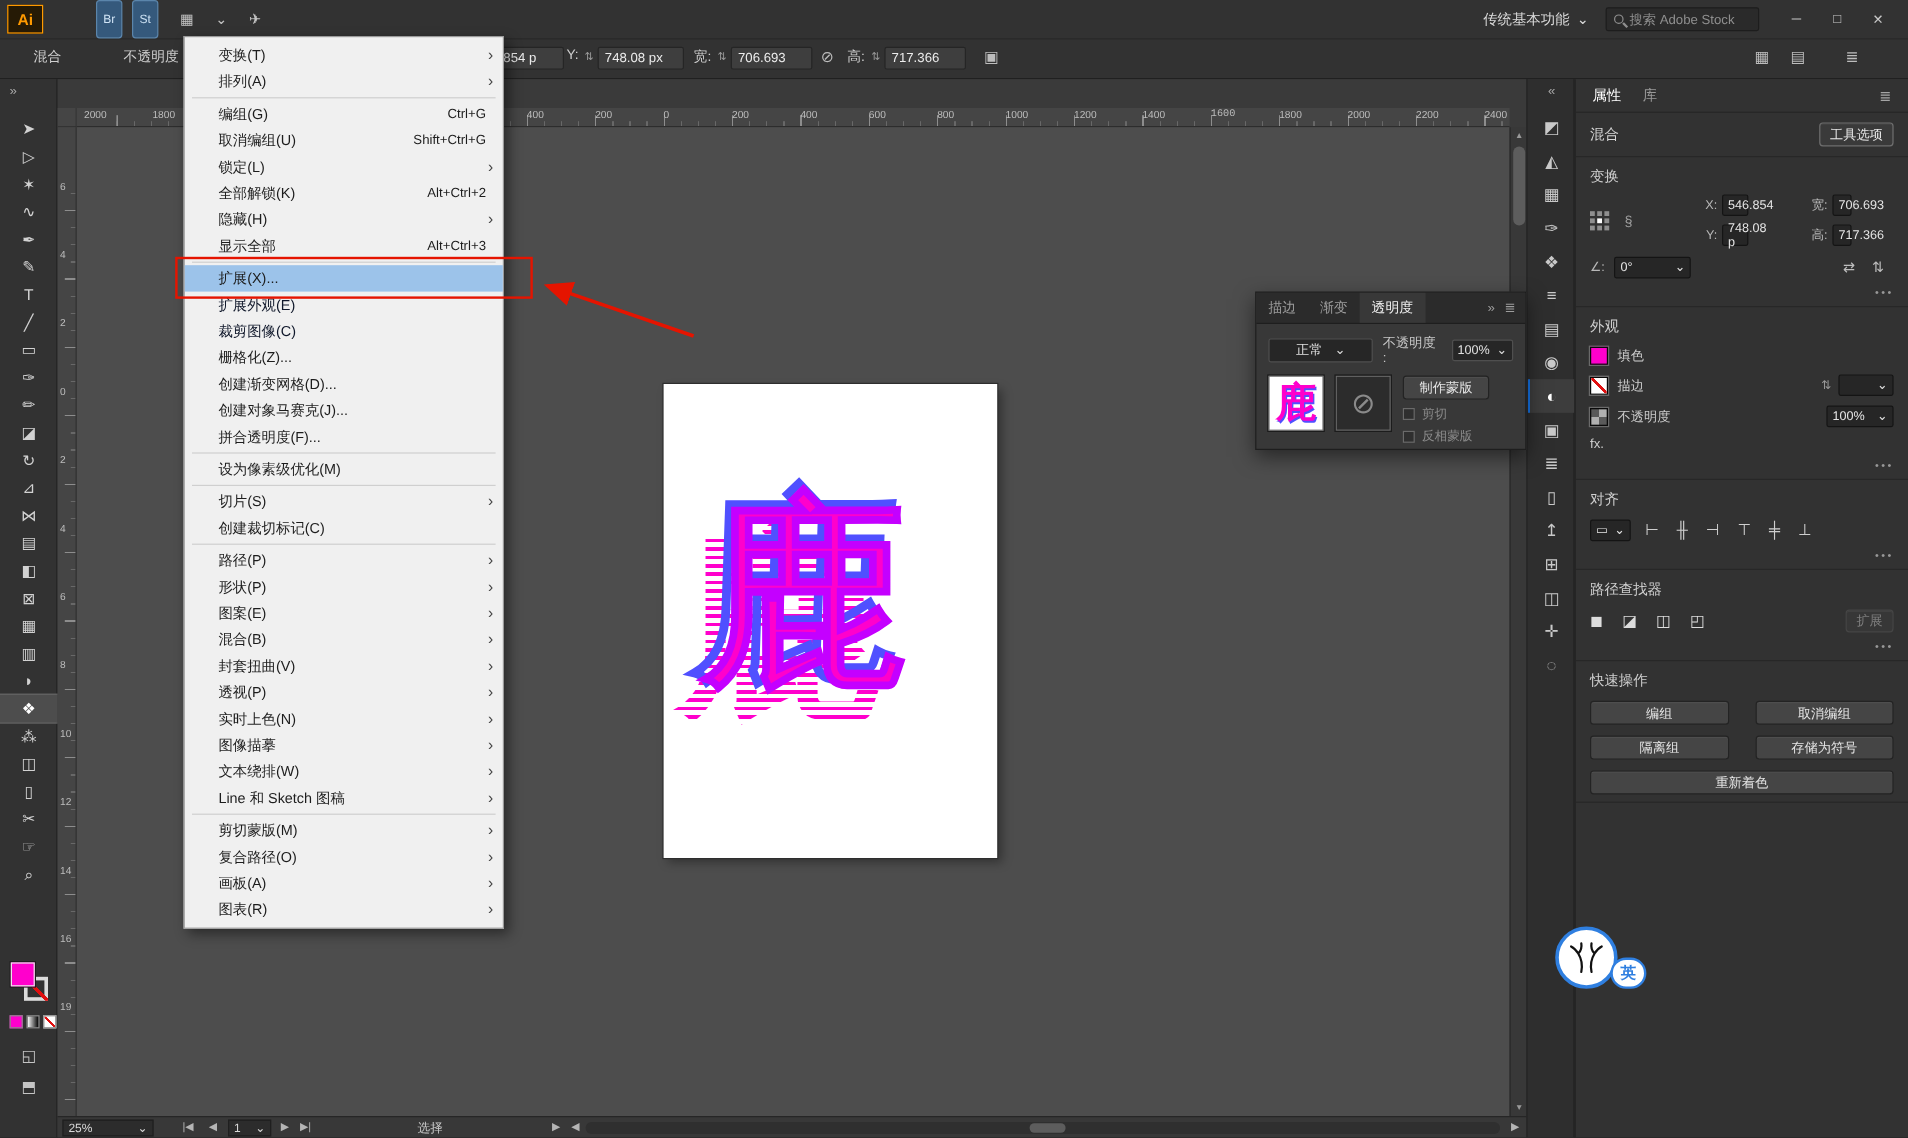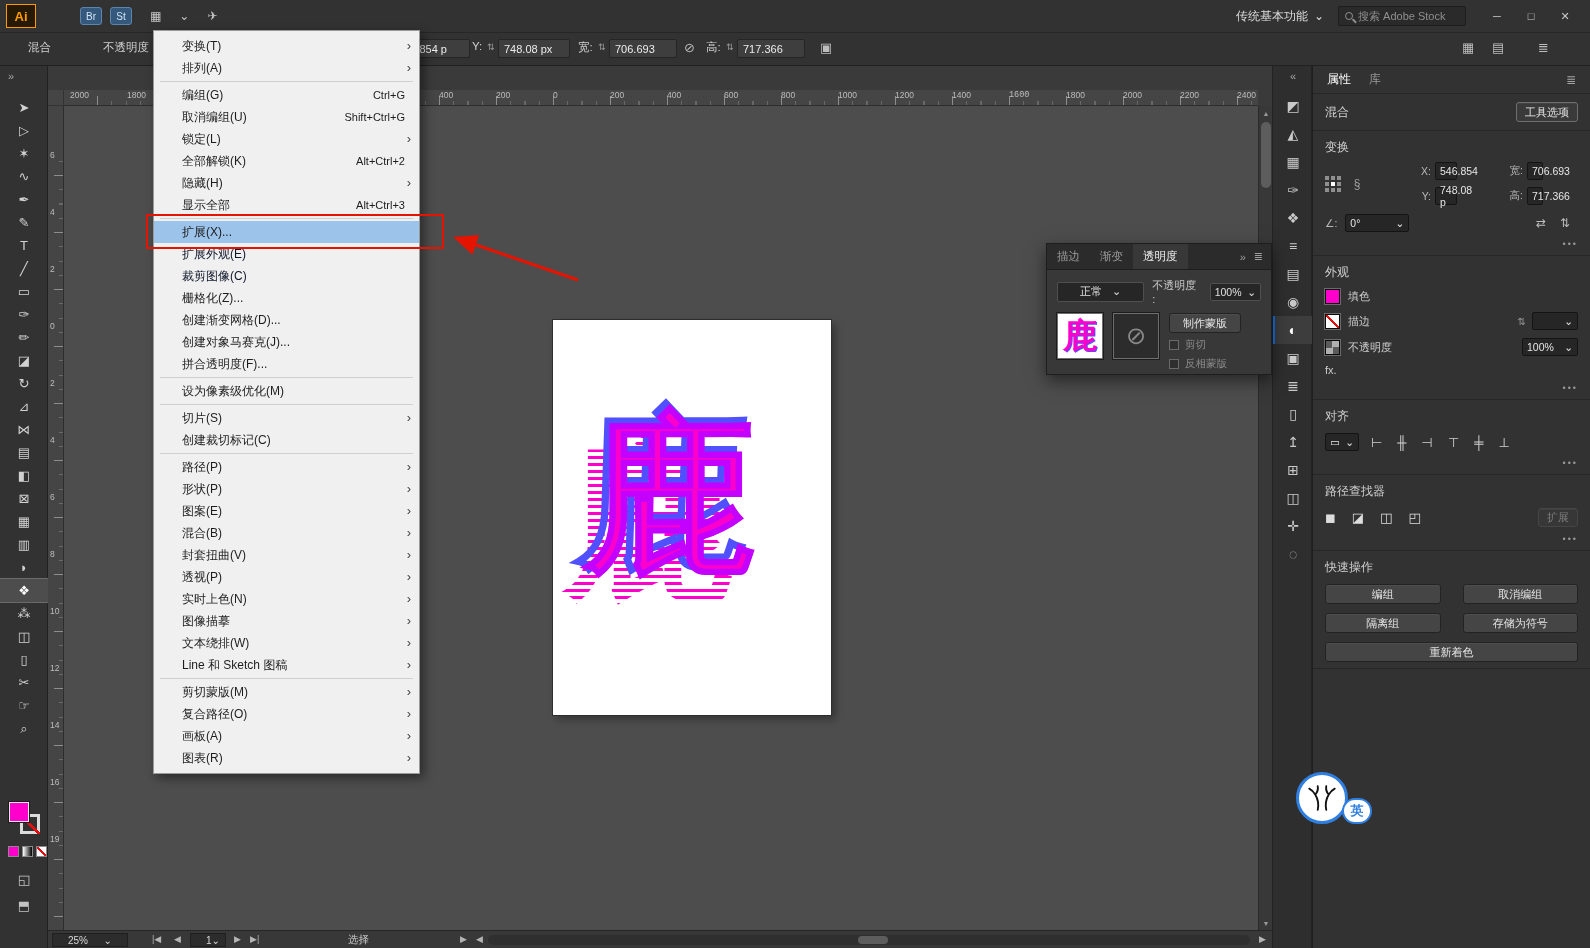--- a/index.html
+++ b/index.html
@@ -5,21 +5,21 @@
   html,body{margin:0;padding:0;background:#202020;}
   *{box-sizing:border-box;font-family:"Liberation Sans","DejaVu Sans",sans-serif;}
   #root{position:relative;width:1590px;height:948px;background:#323232;overflow:hidden;color:#d6d6d6;}
 
   
   .menubar{position:absolute;left:0;top:0;width:1590px;height:33px;background:#323232;border-bottom:1px solid #262626;display:flex;align-items:center;}
   .ai-logo{width:30px;height:24px;margin:0 6px 0 6px;background:#261a05;border:1px solid #ff9a00;color:#ff9a00;font-weight:bold;font-size:13px;display:flex;align-items:center;justify-content:center;}
   #mb-items{display:flex;height:100%;align-items:center;}
   .mb-item{padding:0 12px;font-size:12.5px;color:#e2e2e2;height:100%;display:flex;align-items:center;cursor:default;}
   .mb-apps{display:flex;align-items:center;gap:8px;margin-left:38px;}
-  .app-badge{width:22px;height:18px;background:#35597c;border:1px solid #5b85ab;border-radius:3px;color:#cfe3f5;font-size:10px;display:flex;align-items:center;justify-content:center;}
+  .app-badge{width:22px;height:32px;background:#35597c;border:1px solid #5b85ab;border-radius:3px;color:#cfe3f5;font-size:10px;display:flex;align-items:center;justify-content:center;}
   .mb-icon{color:#c5c5c5;font-size:12px;margin-left:10px;}
   .mb-right{margin-left:auto;display:flex;align-items:center;gap:14px;padding-right:8px;}
   .workspace{font-size:12px;color:#dcdcdc;display:flex;gap:6px;align-items:center;}
   .searchbox{width:128px;height:20px;background:#2a2a2a;border:1px solid #1d1d1d;border-radius:2px;display:flex;align-items:center;gap:5px;padding:0 6px;color:#8f8f8f;font-size:11px;}
   .search-glyph{width:8px;height:8px;border:1.5px solid #8f8f8f;border-radius:50%;position:relative;flex:0 0 auto;}
   .search-glyph::after{content:"";position:absolute;width:5px;height:1.5px;background:#8f8f8f;left:6px;top:7px;transform:rotate(45deg);}
   .winbtns{display:flex;}
   .winbtn{width:34px;height:26px;display:flex;align-items:center;justify-content:center;color:#c9c9c9;font-size:11px;}
 
   
@@ -65,21 +65,21 @@
   .artwork{position:absolute;left:30px;top:88px;width:220px;height:220px;}
   .deer{position:absolute;left:0;top:0;font-size:172px;line-height:1;font-weight:bold;}
   .deer.blue{color:transparent;-webkit-text-stroke:2px #5050ff;transform:translate(-7px,-5px) skewX(-2deg);}
   .deer.stripes{color:transparent;background:repeating-linear-gradient(0deg,#ff00cc 0 3px,rgba(255,0,204,0) 3px 7px);-webkit-background-clip:text;background-clip:text;transform:translate(-22px,26px);}
   .deer.main{color:#ff00cc;-webkit-text-stroke:1px #c400ff;}
   .vscroll{position:absolute;right:0;top:40px;width:14px;bottom:18px;background:#383838;border-left:1px solid #2a2a2a;}
   .vthumb{position:absolute;left:2px;top:16px;width:10px;height:66px;background:#5d5d5d;border-radius:5px;}
   .varrow{position:absolute;left:0;width:14px;height:14px;display:flex;align-items:center;justify-content:center;font-size:7px;color:#9a9a9a;}
   .statusbar{position:absolute;left:0;right:0;bottom:0;height:18px;background:#383838;border-top:1px solid #262626;font-size:10.5px;color:#cccccc;}
   .sb{position:absolute;top:2px;}
-  .sfield{position:absolute;top:2px;height:14px;background:#2c2c2c;border:1px solid #1f1f1f;display:flex;align-items:center;justify-content:space-between;font-size:10px;padding:0 15px;color:#d8d8d8;}
+  .sfield{position:absolute;top:2px;height:14px;background:#2c2c2c;border:1px solid #1f1f1f;display:flex;align-items:center;justify-content:space-between;font-size:10px;padding:0 4px;color:#d8d8d8;}
   .sb-ico{position:absolute;top:3px;font-size:9px;color:#b5b5b5;}
   .hsb-track{position:absolute;left:440px;right:22px;top:4px;height:10px;background:#2f2f2f;border-radius:5px;}
   .hsb-thumb{position:absolute;left:370px;top:1px;width:30px;height:8px;background:#5d5d5d;border-radius:4px;}
 
   
   .dock{position:absolute;left:1272px;top:66px;width:40px;bottom:0;background:#2e2e2e;border-left:1px solid #232323;border-right:1px solid #232323;}
   .dock-collapse{position:absolute;top:4px;left:0;width:40px;text-align:center;color:#a8a8a8;font-size:11px;}
   #dock-icons{position:absolute;top:26px;left:0;width:40px;}
   .dock-icon{height:28px;display:flex;align-items:center;justify-content:center;color:#c9c9c9;font-size:14px;}
   .dock-icon.active{background:#3d3d3d;color:#ffffff;box-shadow:inset 2px 0 0 #1473e6;}

